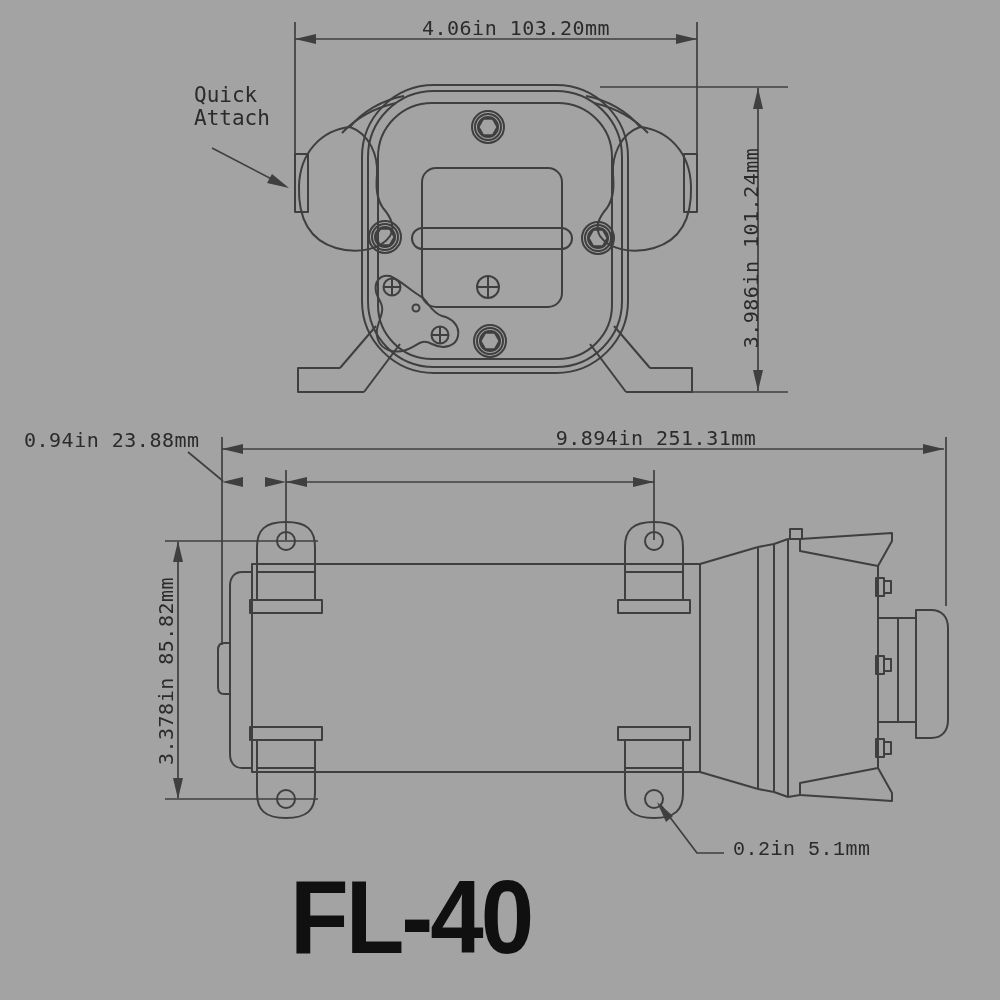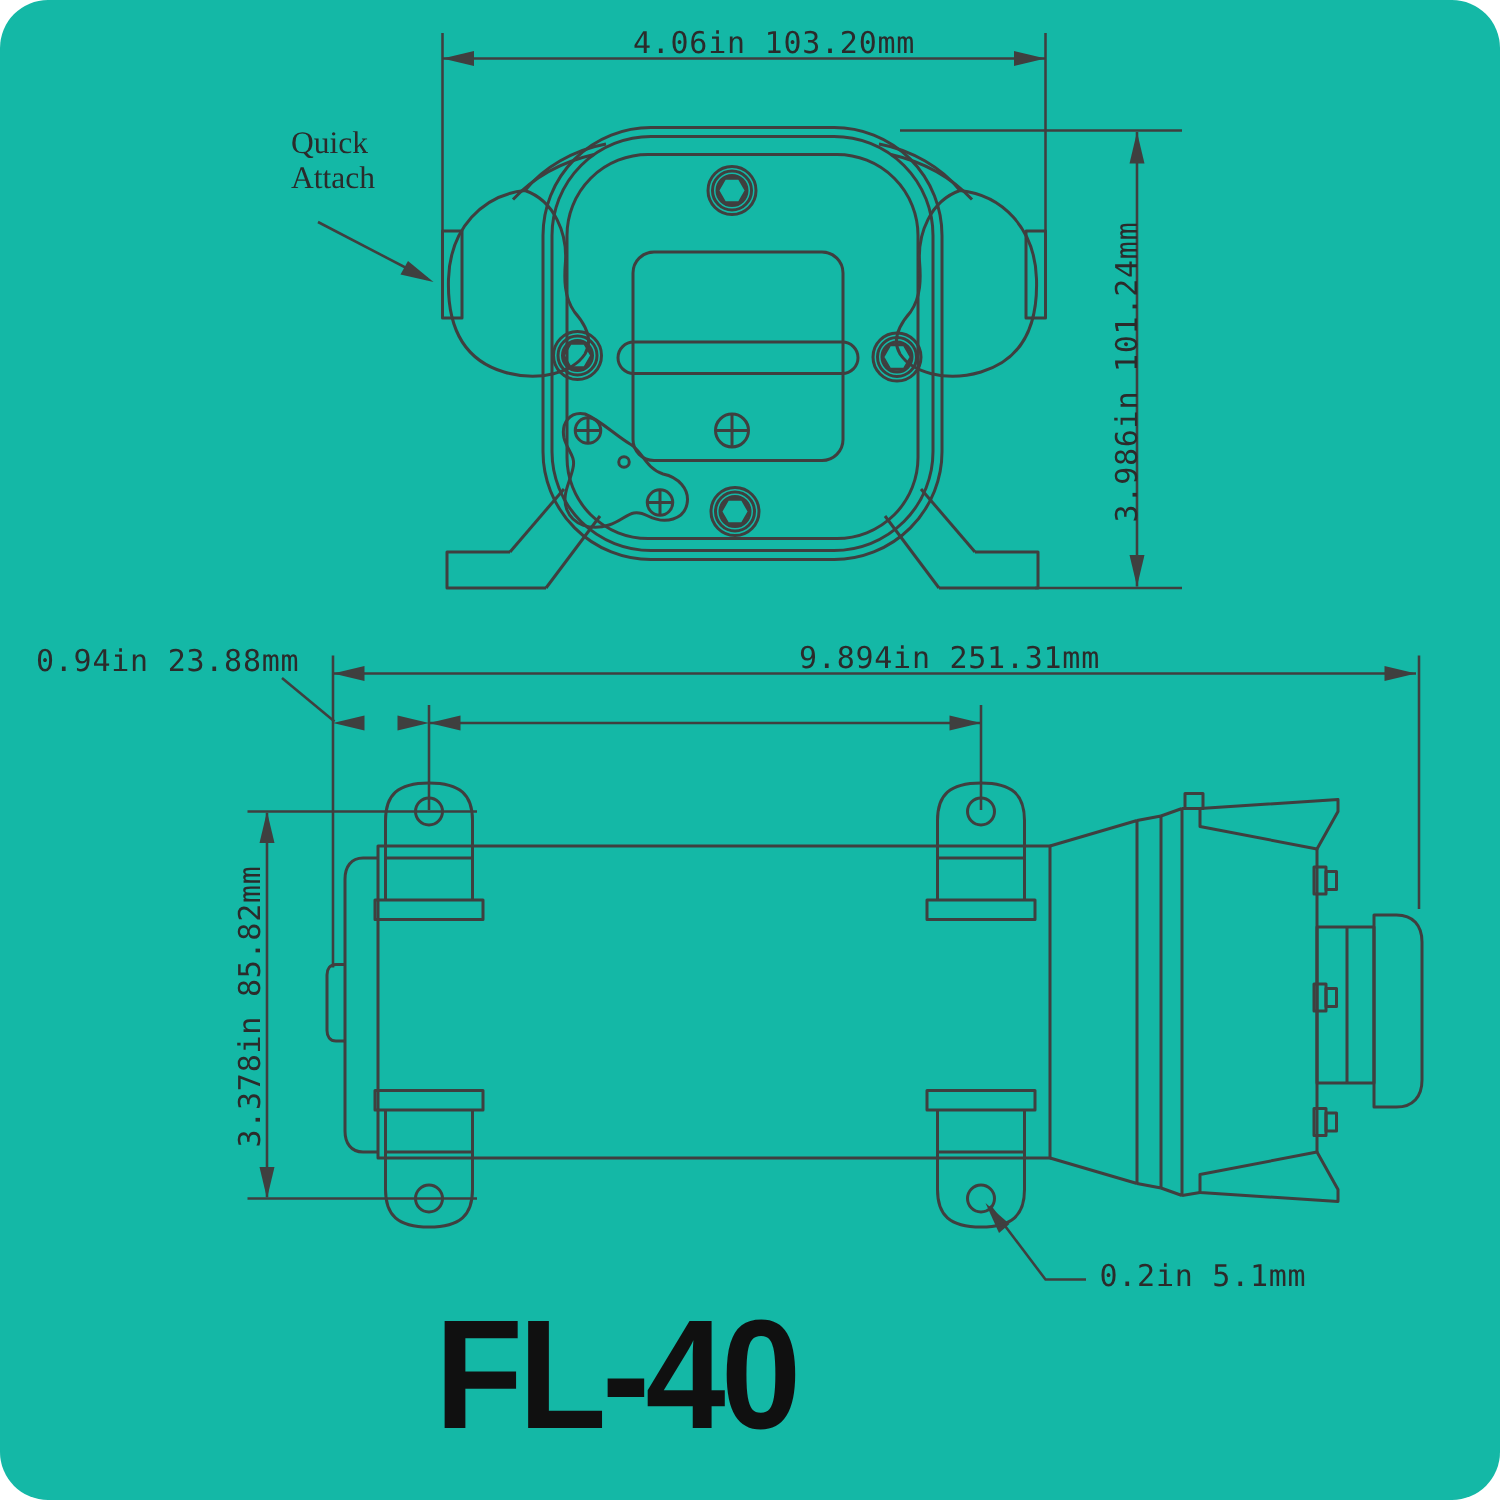--- a/index.html
+++ b/index.html
@@ -1,22 +1,22 @@
 <!DOCTYPE html>
 <html><head>
 <meta charset="utf-8">
 <style>
   html,body{margin:0;padding:0;background:#fff;}
-  .canvas{position:relative;width:1000px;height:1000px;background:#14b8a6;overflow:hidden;
-          font-family:"DejaVu Sans Mono", monospace;border-radius:32px;}
+  .canvas{position:relative;width:1000px;height:1000px;background:#a3a3a3;overflow:hidden;
+          font-family:"DejaVu Sans Mono", monospace;}
   svg{position:absolute;left:0;top:0;}
   .dim{position:absolute;font-size:20px;color:#2b2b2b;letter-spacing:.5px;white-space:nowrap;}
   .dim.center{text-align:center;}
   .rot{transform:rotate(-90deg);transform-origin:center center;text-align:center;height:26px;line-height:26px;}
-  .callout{position:absolute;font-size:21px;line-height:23px;color:#2b2b2b;white-space:pre-line;font-family:Liberation Serif, serif;}
+  .callout{position:absolute;font-size:21px;line-height:23px;color:#2b2b2b;white-space:pre-line;}
   .model{position:absolute;font-family:"Liberation Sans", sans-serif;font-weight:bold;
          font-size:96px;letter-spacing:-3px;color:#101010;transform:scale(1,1.08);
          transform-origin:left top;}
 </style>
 </head>
 <body>
 
 <div class="canvas">
 
 <svg width="1000" height="1000" viewBox="0 0 1000 1000">
@@ -218,22 +218,22 @@
 
 <div class="dim center" style="left:346px;top:16px;width:340px;">4.06in 103.20mm</div>
 
 <div class="callout" style="left:194px;top:84px;">Quick
 Attach</div>
 
 <div class="dim rot" style="left:591px;top:235px;width:320px;">3.986in 101.24mm</div>
 
 <div class="dim" style="left:24px;top:428px;text-align:right;">0.94in 23.88mm</div>
 
-<div class="dim center" style="left:463px;top:426px;width:340px;">9.894in 251.31mm</div>
+<div class="dim center" style="left:486px;top:426px;width:340px;">9.894in 251.31mm</div>
 
 
 <div class="dim rot" style="left:6px;top:658px;width:320px;">3.378in 85.82mm</div>
 
-<div class="dim" style="left:733px;top:838px;">0.2in 5.1mm</div>
+<div class="dim" style="left:733px;top:838px;font-family:Liberation Mono, monospace;">0.2in 5.1mm</div>
 
 <div class="model" style="left:290px;top:858px;">FL-40</div>
 
 </div>
 
 </body></html>

